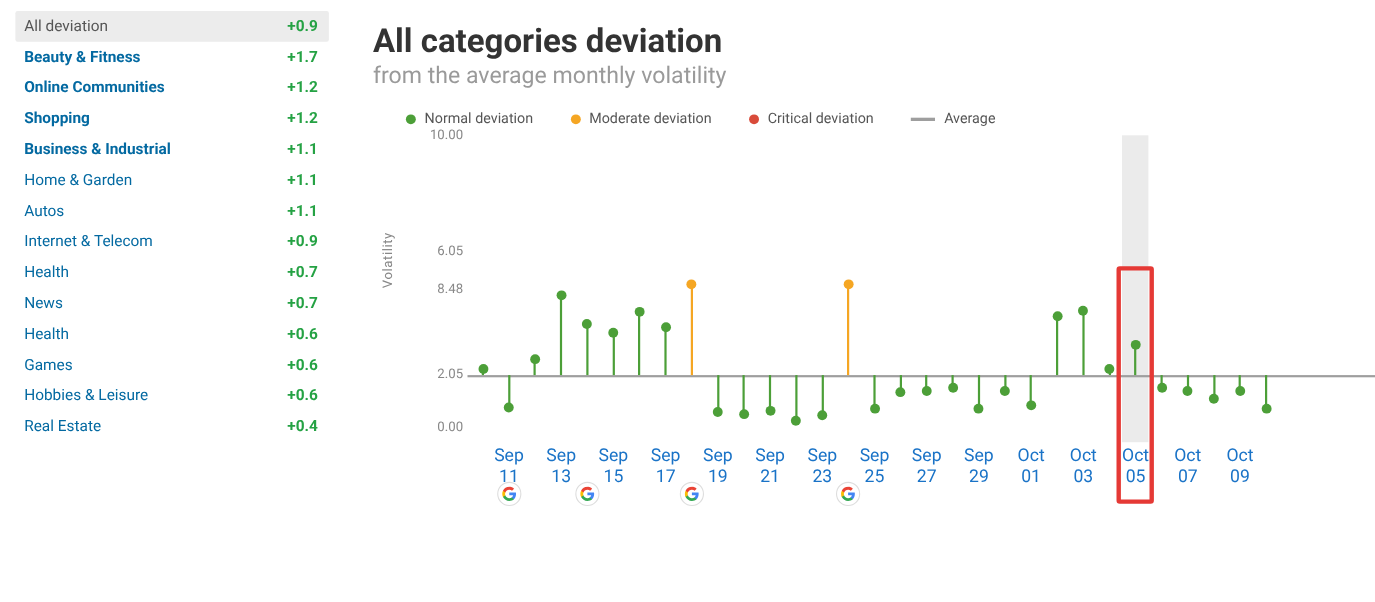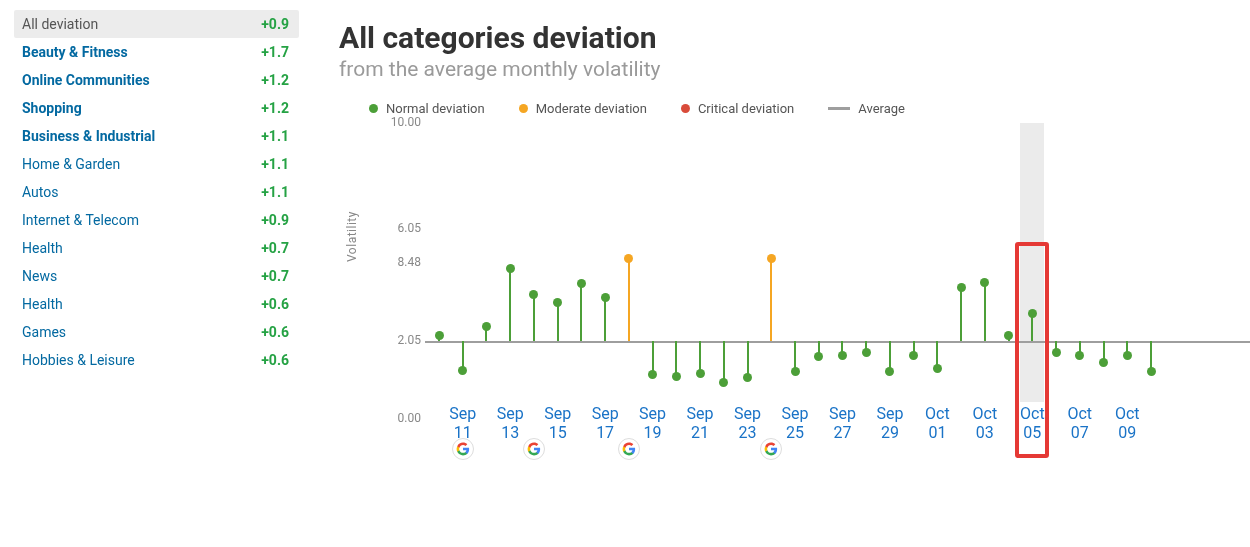--- a/index.html
+++ b/index.html
@@ -153,20 +153,24 @@
           <span class="cat-label">Health</span>
           <span class="cat-value">+0.6</span>
         </div>
         <div class="cat-row">
           <span class="cat-label">Games</span>
           <span class="cat-value">+0.6</span>
         </div>
         <div class="cat-row">
           <span class="cat-label">Hobbies &amp; Leisure</span>
           <span class="cat-value">+0.6</span>
+        </div>
+        <div class="cat-row">
+          <span class="cat-label">Real Estate</span>
+          <span class="cat-value">+0.4</span>
         </div>
       </div>
   </aside>
 
   <section class="chart-area">
     <h1 class="chart-title">All categories deviation</h1>
     <div class="chart-sub">from the average monthly volatility</div>
 
     <div class="legend">
       <span class="leg">
@@ -182,21 +186,21 @@
         <span>Critical deviation</span>
       </span>
       <span class="leg">
         <span class="line"></span>
         <span>Average</span>
       </span>
     </div>
 
     <div class="chart-box">
       <div class="ylabel">Volatility</div>
-      <div class="ytick" style="top: 296px;">0.00</div>
+      <div class="ytick" style="top: 266px;">0.00</div>
         <div class="ytick" style="top: 218.4px;">2.05</div>
         <div class="ytick" style="top: 140px;">8.48</div>
         <div class="ytick" style="top: 106px;">6.05</div>
         <div class="ytick" style="top: 0px;">10.00</div>
         <div class="plot" id="plot" style="height: 280px;">
           <div class="highlight-band" style="left: 595.333px; width: 24px;"></div>
           <div class="avg-line" style="top: 218.4px;"></div>
           <div class="stem" style="left: 14px; top: 212.128px; height: 6.272px; background: rgb(76, 159, 56);">
             <div class="ball" style="background: rgb(76, 159, 56); top: -4px;"></div>
           </div>

